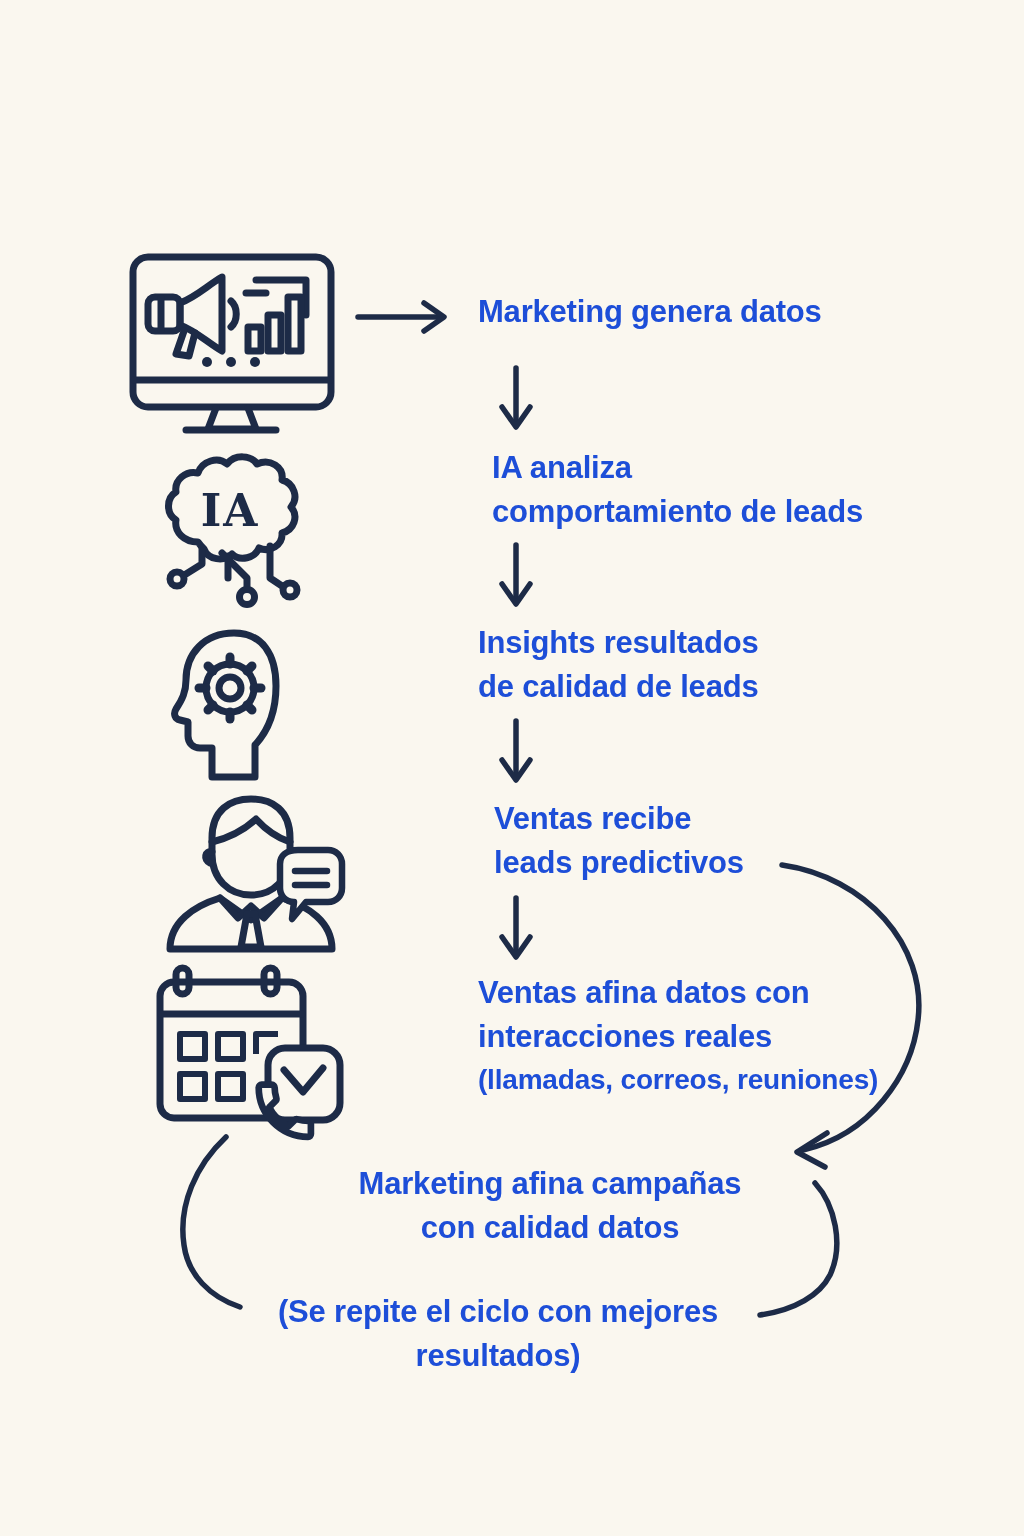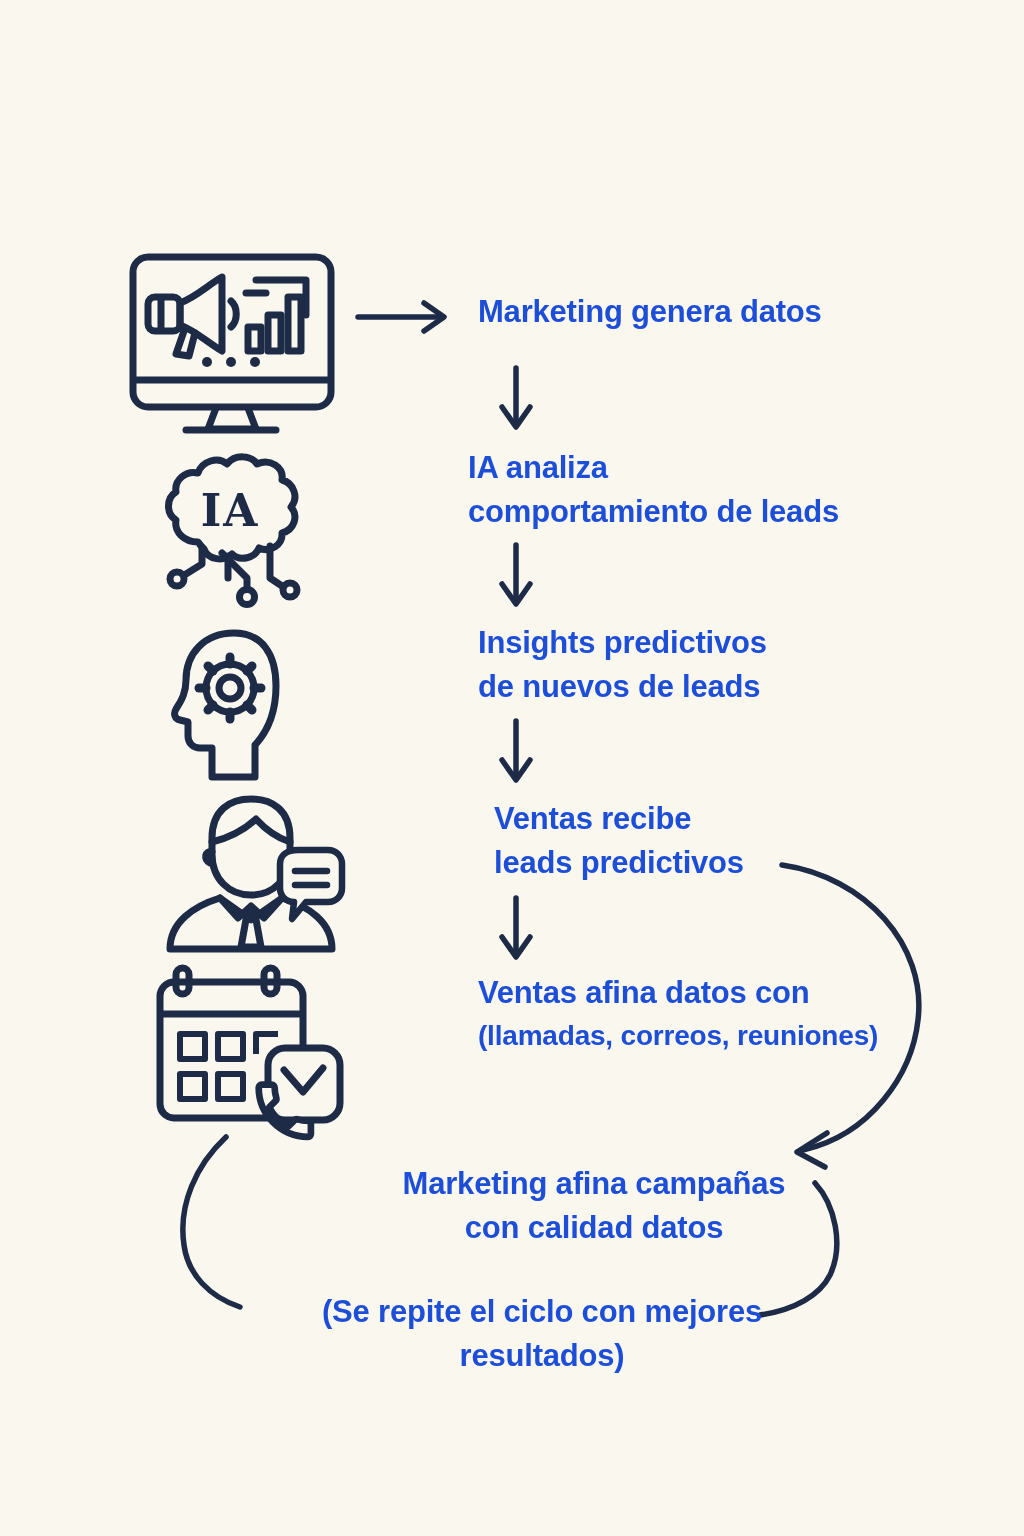--- a/index.html
+++ b/index.html
@@ -6,21 +6,21 @@
   .canvas {
     position:relative; width:1024px; height:1536px;
     background:#faf7ef; overflow:hidden;
     font-family:"Liberation Sans", sans-serif; color:#1d4ed8;
   }
   .txt {
     position:absolute; font-weight:600; font-size:31px;
     line-height:44px; letter-spacing:-0.2px; white-space:nowrap;
   }
   .txt .note { font-size:28px; line-height:41px; font-weight:600; }
-  .center { text-align:center;margin-left:44px; }
+  .center { text-align:center; }
   .abs { position:absolute; }
   svg { display:block; }
 </style>
 </head>
 <body>
 
 <div class="canvas">
 
   <svg class="abs" style="left:128px; top:253px" width="208" height="182" viewBox="0 0 208 182">
     <g fill="none" stroke="#1d2b47" stroke-width="7" stroke-linecap="round" stroke-linejoin="round">
@@ -74,21 +74,21 @@
       <circle cx="19" cy="129" r="7"></circle>
       <line x1="70" y1="106" x2="70" y2="128"></line>
       <path d="M64,103 L89,128 L89,138"></path>
       <circle cx="89" cy="147" r="7.5"></circle>
       <path d="M112,96 L112,128 L124,136"></path>
       <circle cx="132" cy="140" r="7"></circle>
     </g>
     <text x="72" y="76" text-anchor="middle" fill="#1d2b47" font-family="DejaVu Serif, serif" font-weight="bold" font-size="44" letter-spacing="2">IA</text>
   </svg>
 
-  <div class="txt" style="left:468px; top:446px">
+  <div class="txt" style="left:492px; top:446px">
     <div>IA analiza</div>
     <div>comportamiento de leads</div>
   </div>
 
   <svg class="abs" style="left:496px; top:540px" width="40" height="74" viewBox="0 0 40 74">
     <g fill="none" stroke="#1d2b47" stroke-width="5.5" stroke-linecap="round" stroke-linejoin="round">
       <line x1="20" y1="5" x2="20" y2="58"></line>
       <polyline points="6,44 20,64 34,44"></polyline>
     </g>
   </svg>
@@ -107,22 +107,22 @@
       <line x1="60" y1="86" x2="60" y2="93"></line>
       <line x1="43" y1="79" x2="38" y2="84"></line>
       <line x1="36" y1="62" x2="29" y2="62"></line>
       <line x1="43" y1="45" x2="38" y2="40"></line>
       <line x1="60" y1="38" x2="60" y2="31"></line>
       <line x1="77" y1="45" x2="82" y2="40"></line>
     </g>
   </svg>
 
   <div class="txt" style="left:478px; top:621px">
-    <div>Insights predictivos</div>
-    <div>de nuevos de leads</div>
+    <div>Insights resultados</div>
+    <div>de calidad de leads</div>
   </div>
 
   <svg class="abs" style="left:496px; top:716px" width="40" height="74" viewBox="0 0 40 74">
     <g fill="none" stroke="#1d2b47" stroke-width="5.5" stroke-linecap="round" stroke-linejoin="round">
       <line x1="20" y1="5" x2="20" y2="58"></line>
       <polyline points="6,44 20,64 34,44"></polyline>
     </g>
   </svg>
 
   <svg class="abs" style="left:154px; top:792px" width="196" height="166" viewBox="0 0 196 166">
@@ -178,20 +178,21 @@
     <g transform="translate(94,114) scale(2.9)">
       <path d="M6.62,10.79c1.44,2.83 3.76,5.14 6.59,6.59l2.2,-2.2c0.27,-0.27 0.67,-0.36 1.02,-0.24
                c1.12,0.37 2.33,0.57 3.57,0.57c0.55,0 1,0.45 1,1V20c0,0.55 -0.45,1 -1,1
                c-9.39,0 -17,-7.61 -17,-17c0,-0.55 0.45,-1 1,-1h3.5c0.55,0 1,0.45 1,1
                c0,1.25 0.2,2.45 0.57,3.57c0.11,0.35 0.03,0.74 -0.25,1.02l-2.2,2.2z" fill="#faf7ef" stroke="#1d2b47" stroke-width="2.3" stroke-linejoin="round"></path>
     </g>
   </svg>
 
   <div class="txt" style="left:478px; top:971px">
     <div>Ventas afina datos con</div>
+    <div>interacciones reales</div>
     <div class="note">(llamadas, correos, reuniones)</div>
   </div>
 
   <svg class="abs" style="left:755px; top:845px" width="195" height="335" viewBox="0 0 195 335">
     <g fill="none" stroke="#1d2b47" stroke-width="5.5" stroke-linecap="round" stroke-linejoin="round">
       <path d="M27,20 C110,32 172,100 163,175 C157,230 115,290 48,305"></path>
       <polyline points="72,288 42,307 70,322"></polyline>
     </g>
   </svg>
 

